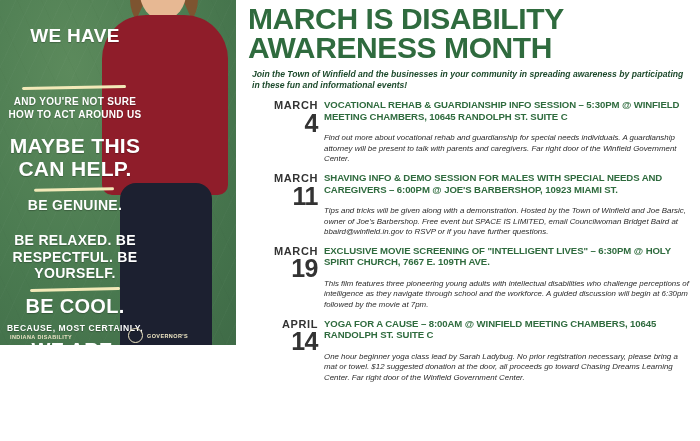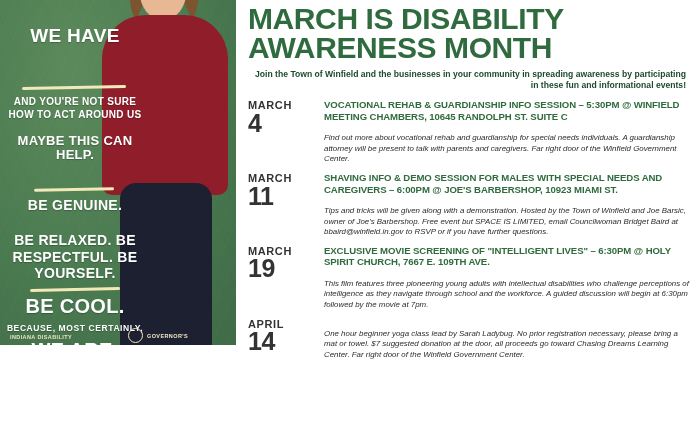--- a/index.html
+++ b/index.html
@@ -56,21 +56,21 @@
     left: 0;
     width: 150px;
     text-align: center;
     line-height: 1.02;
     letter-spacing: 0.3px;
     text-shadow: 0 1px 1px rgba(0,0,0,0.25);
   }
   .lt-1 { top: 26px;  font-size: 19px; font-weight: bold; }
   .lt-2 { top: 48px;  font-size: 23px; font-weight: bold; }
   .lt-3 { top: 96px;  font-size: 10px; font-weight: bold; line-height: 1.25; }
-  .lt-4 { top: 134px; font-size: 13px; font-weight: bold; line-height: 1.1; }
+  .lt-4 { top: 134px; font-size: 21px; font-weight: bold; line-height: 1.1; }
   .lt-5 { top: 198px; font-size: 14px; font-weight: bold; }
   .lt-6 { top: 232px; font-size: 14px; font-weight: bold; line-height: 1.18; }
   .lt-7 { top: 296px; font-size: 20px; font-weight: bold; }
   .lt-8 { top: 324px; font-size: 8.5px; font-weight: bold; letter-spacing: 0.6px; }
   .lt-9 { top: 340px; font-size: 20px; font-weight: bold; }
 
   .hand-underline {
     position: absolute;
     left: 22px;
     width: 104px;
@@ -178,35 +178,36 @@
     letter-spacing: -0.4px;
   }
   .headline .line1 { display: block; margin-top: -6px; }
   .headline .line2 { display: block; }
   .subhead {
     margin: 6px 0 0 0;
     font-size: 8.6px;
     line-height: 1.32;
     color: #1d4a2c;
     font-weight: bold;
-    text-align: right;
+    text-align: left;
     padding: 0 4px;
+    font-style: italic;
   }
 
   .events {
     margin-top: 8px;
   }
   .event {
     display: flex;
     align-items: flex-start;
     margin-bottom: 7px;
   }
   .date-col {
     flex: 0 0 70px;
-    text-align: left;
+    text-align: right;
     padding-top: 1px;
   }
   .date-month {
     font-size: 11px;
     font-weight: bold;
     color: #333333;
     letter-spacing: 0.6px;
     line-height: 1.05;
   }
   .date-day {
@@ -314,19 +315,20 @@
           <div class="event-desc">This film features three pioneering young adults with intellectual disabilities who challenge perceptions of intelligence as they navigate through school and the workforce. A guided discussion will begin at 6:30pm followed by the movie at 7pm.</div>
         </div>
       </div>
 
       <div class="event">
         <div class="date-col">
           <div class="date-month">APRIL</div>
           <div class="date-day">14</div>
         </div>
         <div class="event-body">
-          <div class="event-desc">One hour beginner yoga class lead by Sarah Ladybug. No prior registration necessary, please bring a mat or towel. $7 suggested donation at the door, all proceeds go toward Chasing Dreams Learning Center. Far right door of the Winfield Government Center.</div>
+          <div class="event-title">YOGA FOR A CAUSE – 8:00AM @ WINFIELD MEETING CHAMBERS, 10645 RANDOLPH ST. SUITE C</div>
+          <div class="event-desc">One hour beginner yoga class lead by Sarah Ladybug. No prior registration necessary, please bring a mat or towel. $12 suggested donation at the door, all proceeds go toward Chasing Dreams Learning Center. Far right door of the Winfield Government Center.</div>
         </div>
       </div>
 
     </div>
   </div>
 </div>
 
 </body></html>

